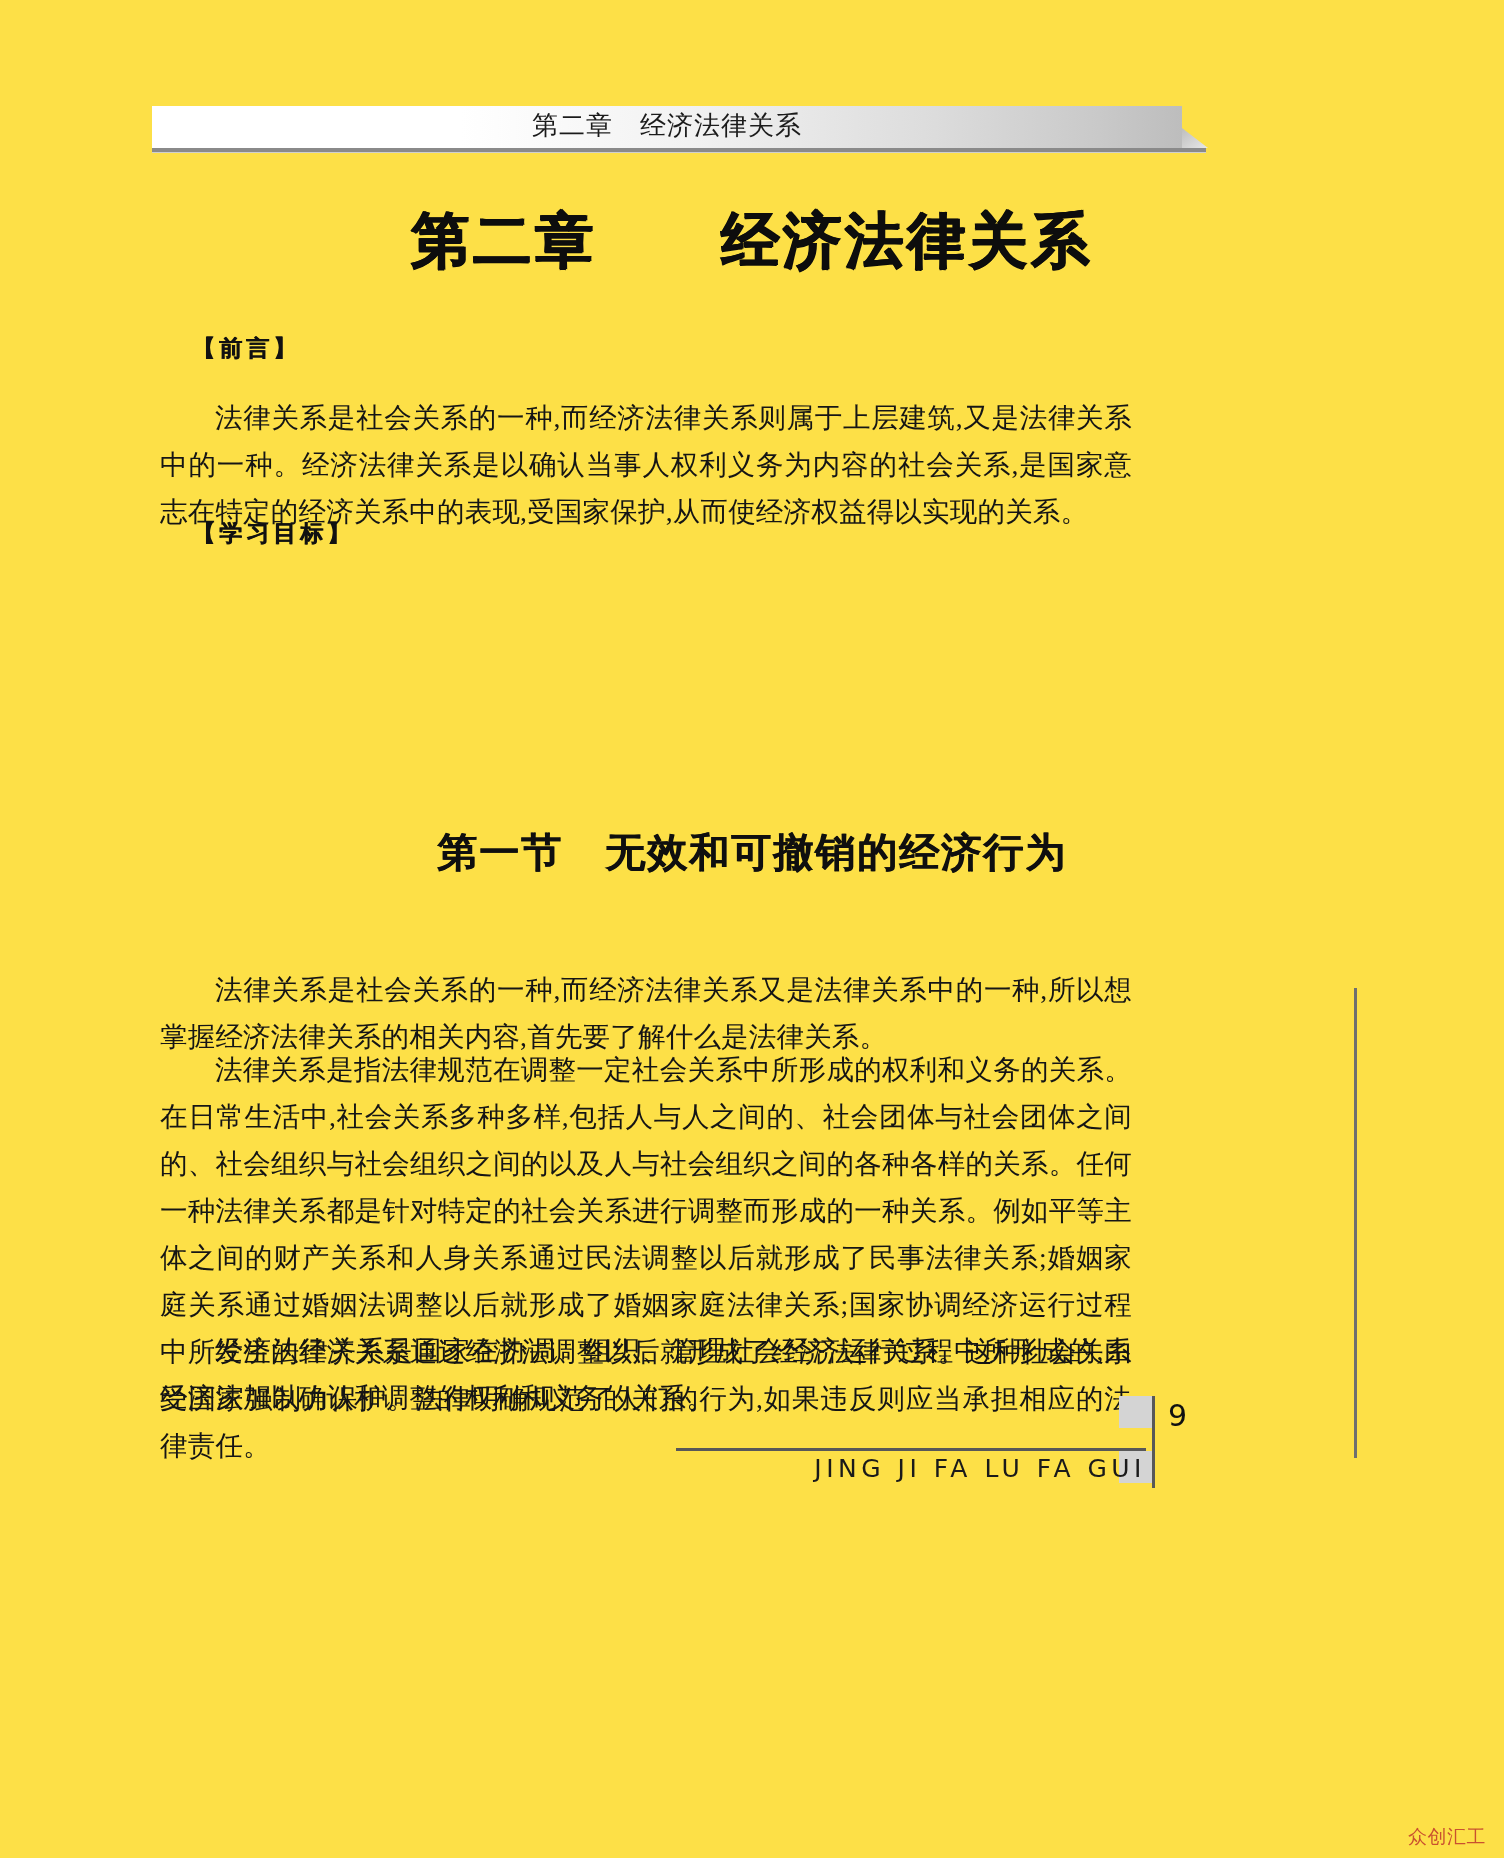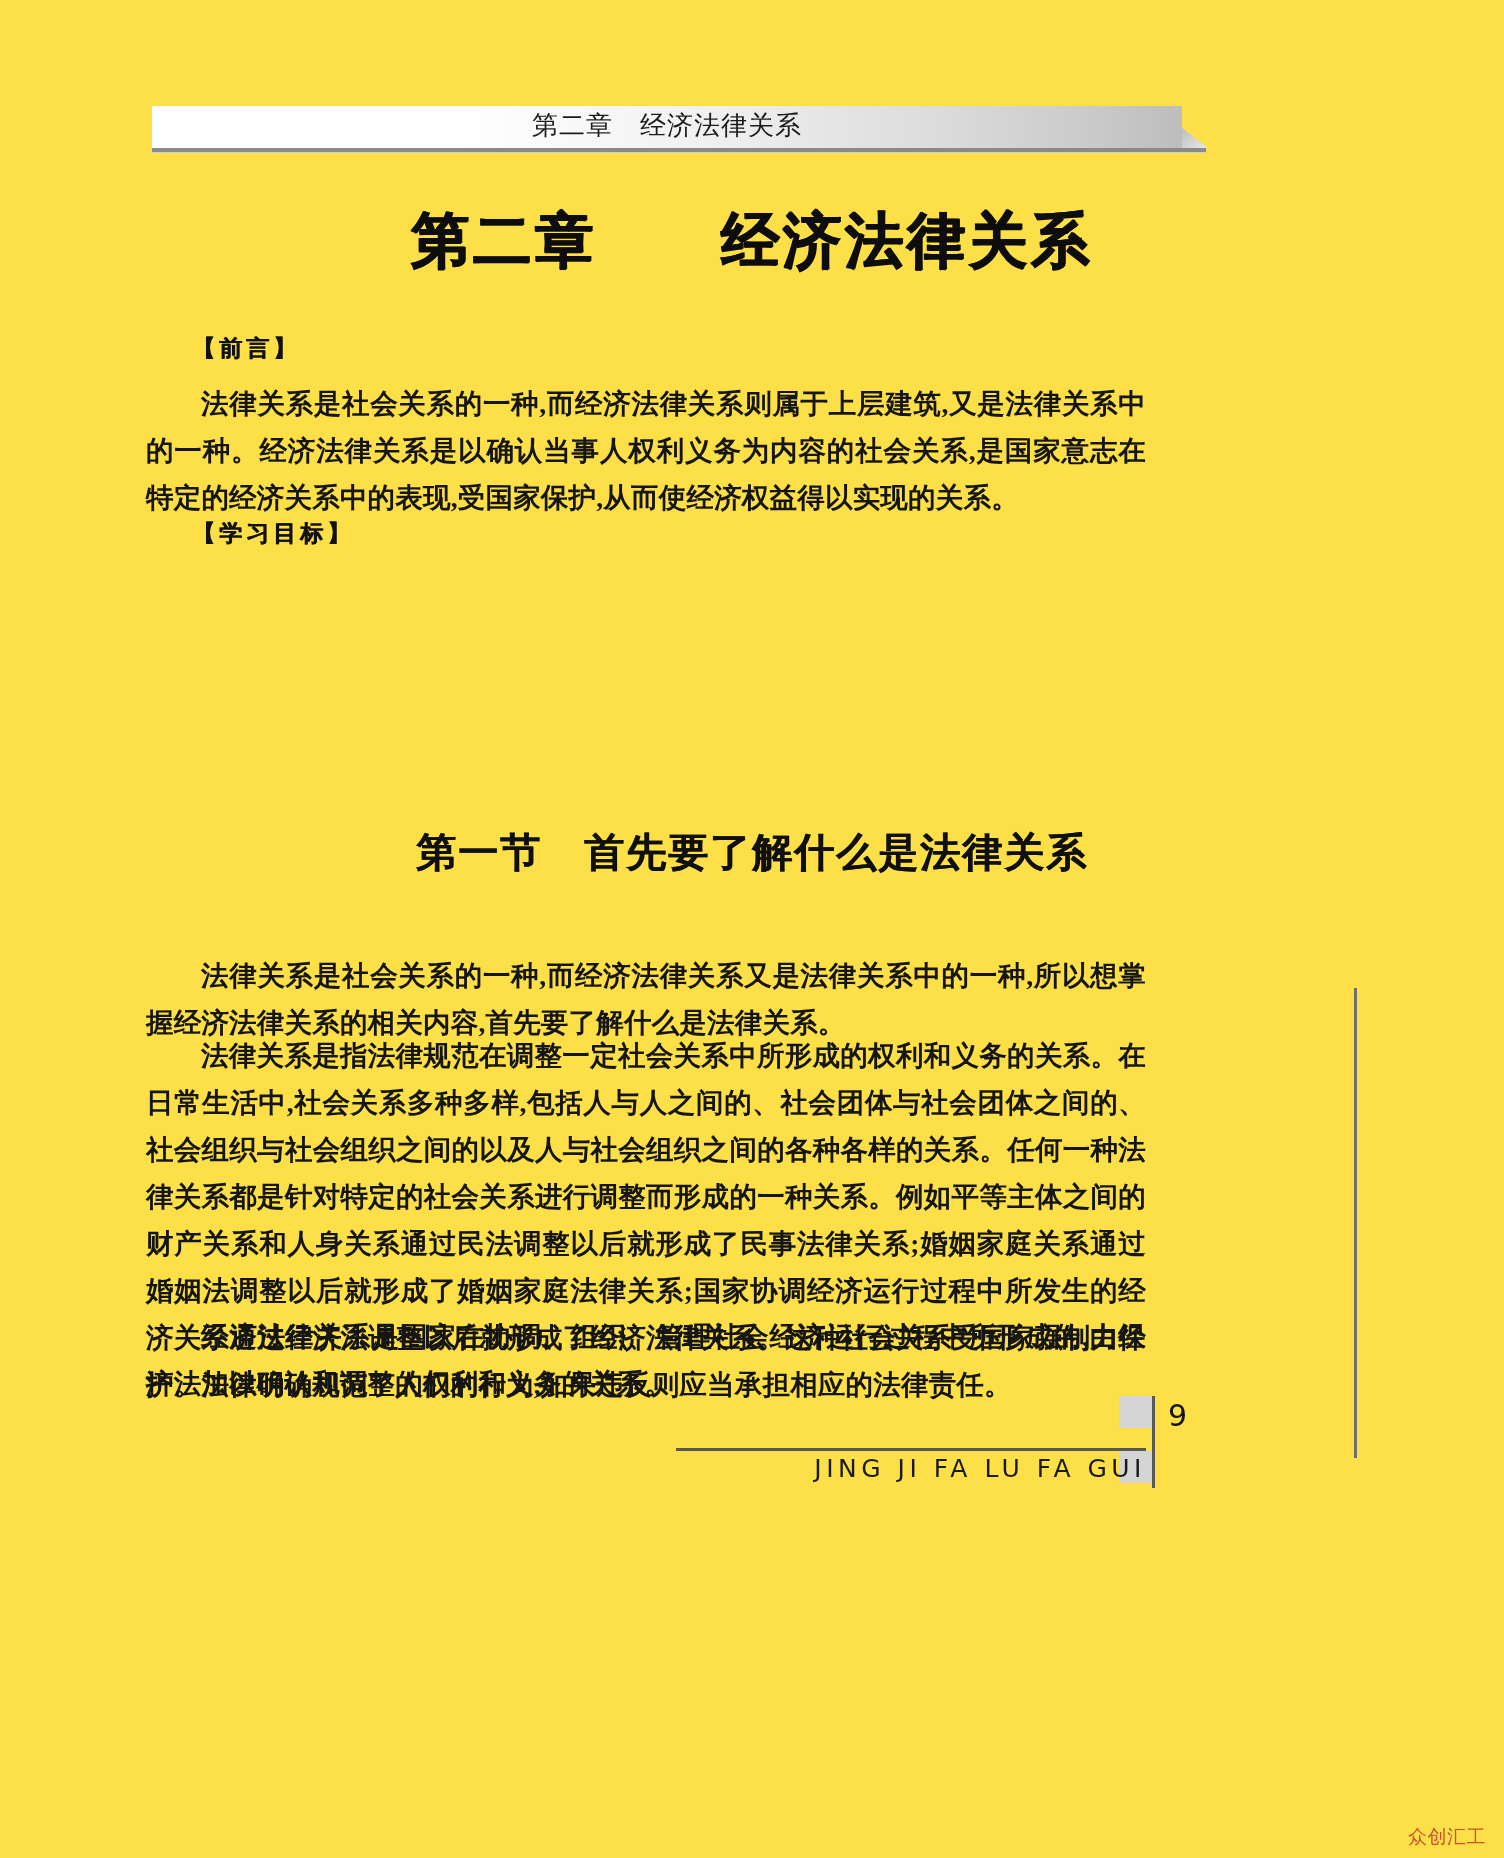--- a/index.html
+++ b/index.html
@@ -115,23 +115,22 @@
     width: 1000px;
     font-family: "Liberation Serif", "DejaVu Serif", serif;
     font-size: 27.5px;
     line-height: 47px;
     color: #151515;
     text-align: justify;
     text-justify: inter-ideograph;
     letter-spacing: 0.2px;
   }
   .body-block p {
-    margin: 0;
+    margin: 14px;
     text-indent: 2em;
-    font-weight: bold;
   }
 
   #preface-body { top: 380px; }
   #objectives-body { top: 565px; }
   #concept-body-1 { top: 952px; }
   #concept-body-2 { top: 1032px; }
   #concept-body-3 { top: 1313px; }
 
   
   .section-heading {
@@ -274,21 +273,21 @@
 
   <div class="chapter-title">第二章　　经济法律关系</div>
 
   <div class="bracket-heading" id="preface-heading">【前言】</div>
   <div class="body-block" id="preface-body">
     <p>法律关系是社会关系的一种,而经济法律关系则属于上层建筑,又是法律关系中的一种。经济法律关系是以确认当事人权利义务为内容的社会关系,是国家意志在特定的经济关系中的表现,受国家保护,从而使经济权益得以实现的关系。</p>
   </div>
 
   <div class="bracket-heading" id="objectives-heading">【学习目标】</div>
 
-  <div class="section-heading">第一节　首先要了解什么是法律关系</div>
+  <div class="section-heading">第一节　无效和可撤销的经济行为</div>
 
 
   <div class="body-block" id="concept-body-1">
     <p>法律关系是社会关系的一种,而经济法律关系又是法律关系中的一种,所以想掌握经济法律关系的相关内容,首先要了解什么是法律关系。</p>
   </div>
 
   <div class="body-block" id="concept-body-2">
     <p>法律关系是指法律规范在调整一定社会关系中所形成的权利和义务的关系。在日常生活中,社会关系多种多样,包括人与人之间的、社会团体与社会团体之间的、社会组织与社会组织之间的以及人与社会组织之间的各种各样的关系。任何一种法律关系都是针对特定的社会关系进行调整而形成的一种关系。例如平等主体之间的财产关系和人身关系通过民法调整以后就形成了民事法律关系;婚姻家庭关系通过婚姻法调整以后就形成了婚姻家庭法律关系;国家协调经济运行过程中所发生的经济关系通过经济法调整以后就形成了经济法律关系。这种社会关系受国家强制力保护。法律明确规范了人们的行为,如果违反则应当承担相应的法律责任。</p>
   </div>
 

